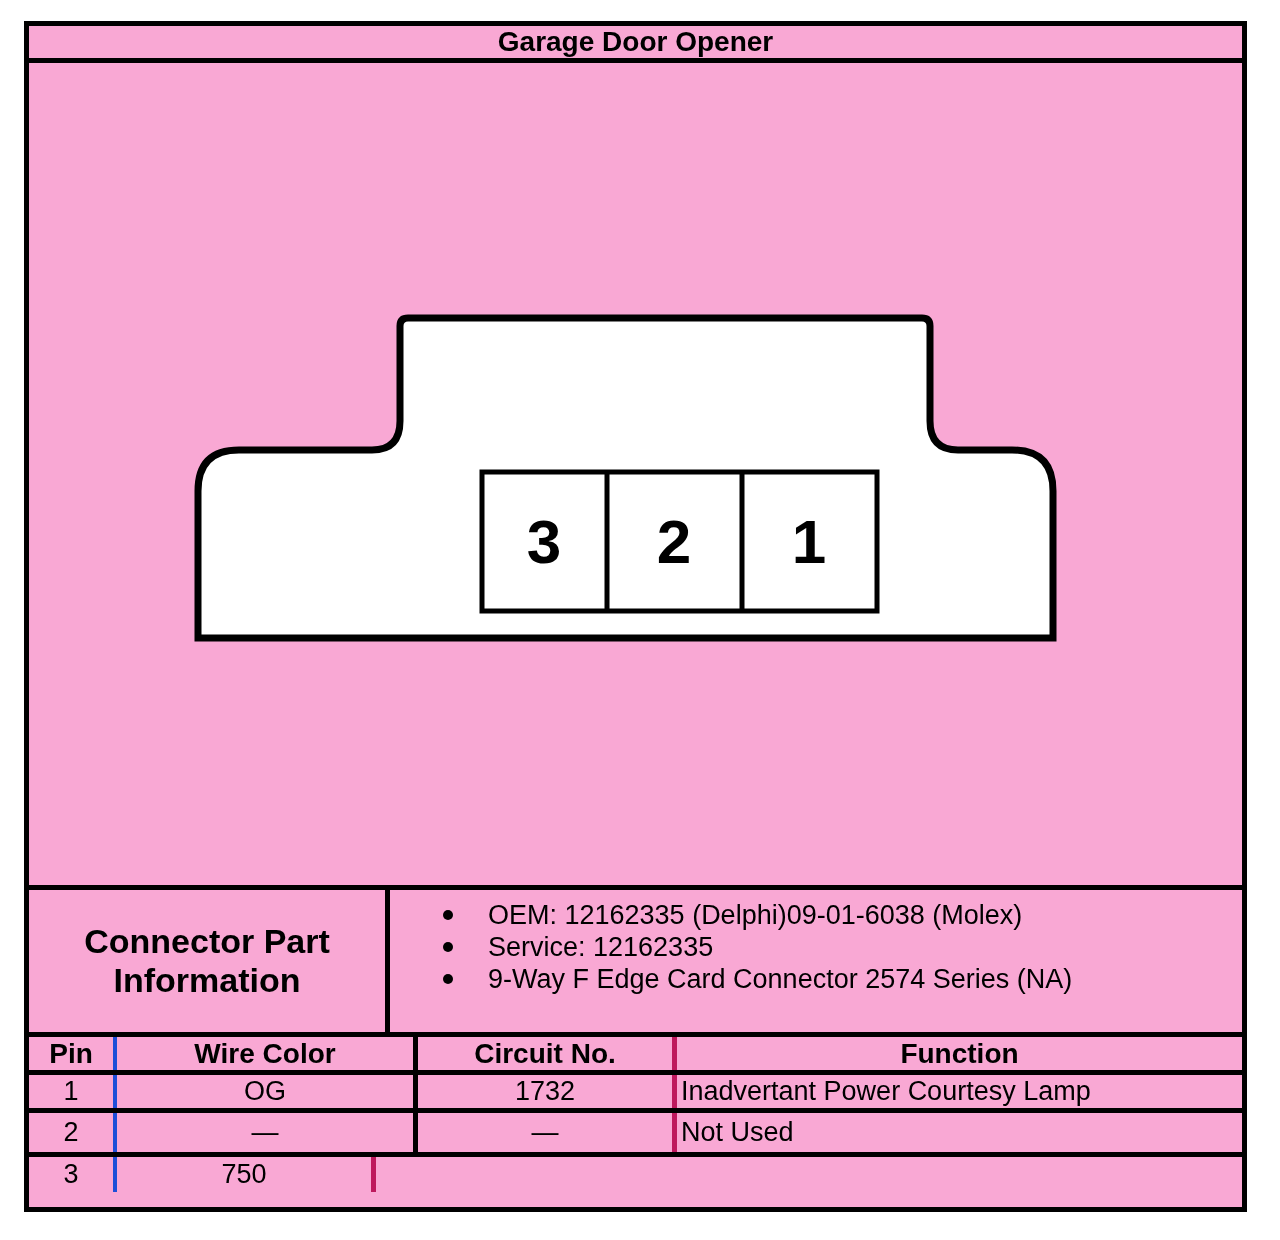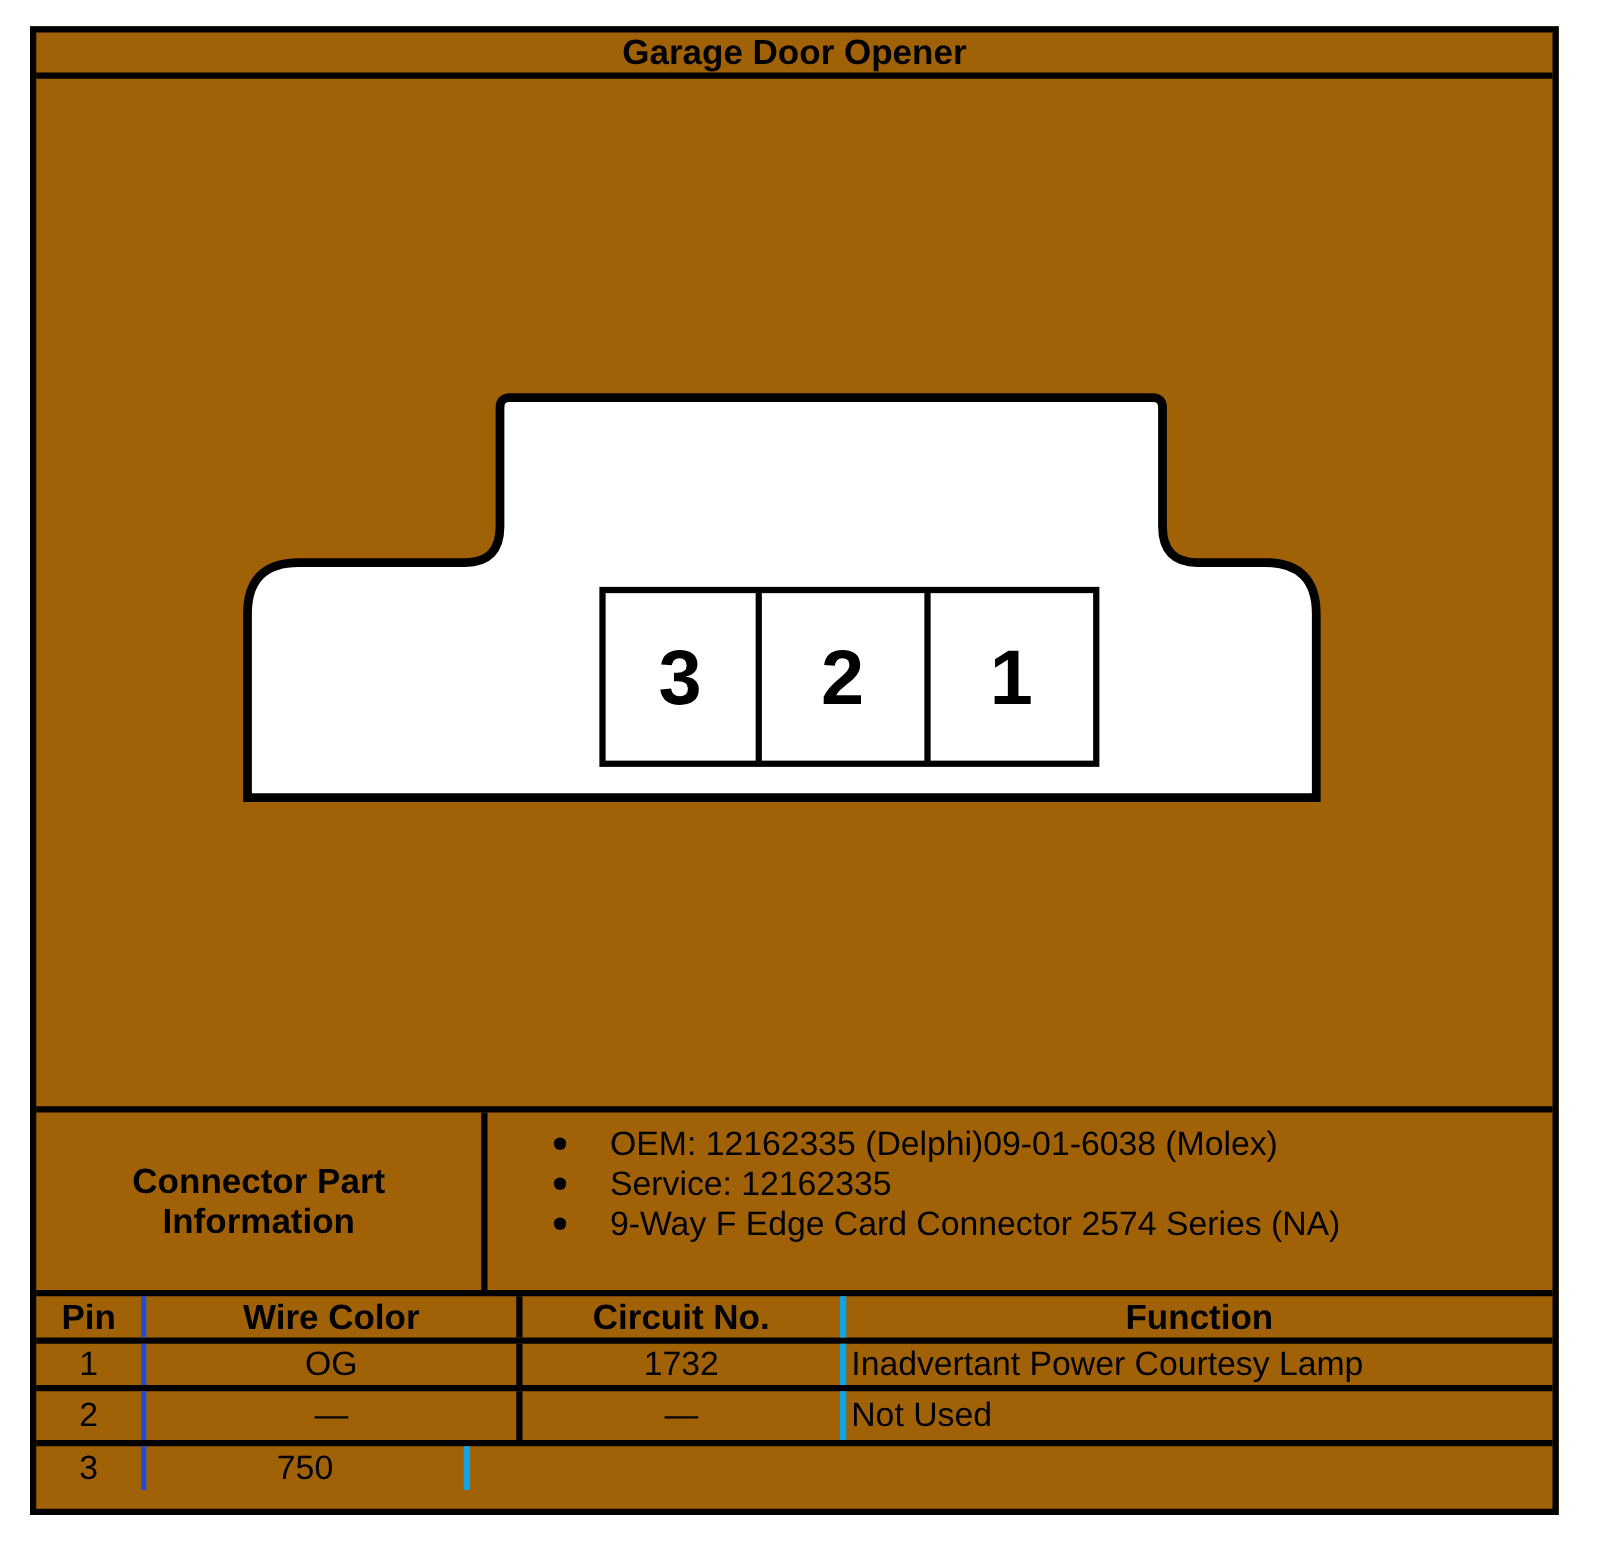--- a/index.html
+++ b/index.html
@@ -13,21 +13,21 @@
     font-family: "Liberation Sans", sans-serif;
     overflow: hidden;
   }
   .doc {
     position: absolute;
     left: 24px;
     top: 21px;
     width: 1223px;
     height: 1191px;
     border: 5px solid #000000;
-    background: #a16207;
+    background: #f9a8d4;
   }
   .title-row {
     height: 37px;
     border-bottom: 5px solid #000000;
     display: flex;
     align-items: center;
     justify-content: center;
     font-weight: bold;
     font-size: 28px;
   }
@@ -43,21 +43,21 @@
     display: flex;
   }
   .partinfo-label {
     width: 361px;
     border-right: 5px solid #000000;
     display: flex;
     align-items: center;
     justify-content: center;
     text-align: center;
     font-weight: bold;
-    font-size: 28px;
+    font-size: 34px;
   }
   .partinfo-bullets {
     flex: 1;
     padding-top: 9px;
     border-radius: 16px;
   }
   .bullet-line {
     display: flex;
     align-items: center;
     height: 32px;
@@ -85,21 +85,21 @@
   .row-3 { height: 35px; border-bottom: none; }
   .cell {
     display: flex;
     align-items: center;
     justify-content: center;
     overflow: hidden;
     white-space: nowrap;
   }
   .col-pin     { width: 88px; border-right: 4px solid #1d4ed8; }
   .col-wire    { width: 301px; border-right: 5px solid #000000; }
-  .col-circuit { width: 259px; border-right: 5px solid #0ea5e9; }
+  .col-circuit { width: 259px; border-right: 5px solid #be185d; }
   .col-func    { flex: 1; }
   .cell-left { justify-content: flex-start; padding-left: 4px; }
   .pin-digit {
     font-family: "Liberation Sans", sans-serif;
     font-weight: bold;
     font-size: 62px;
     fill: #000000;
   }
 </style>
 </head>

